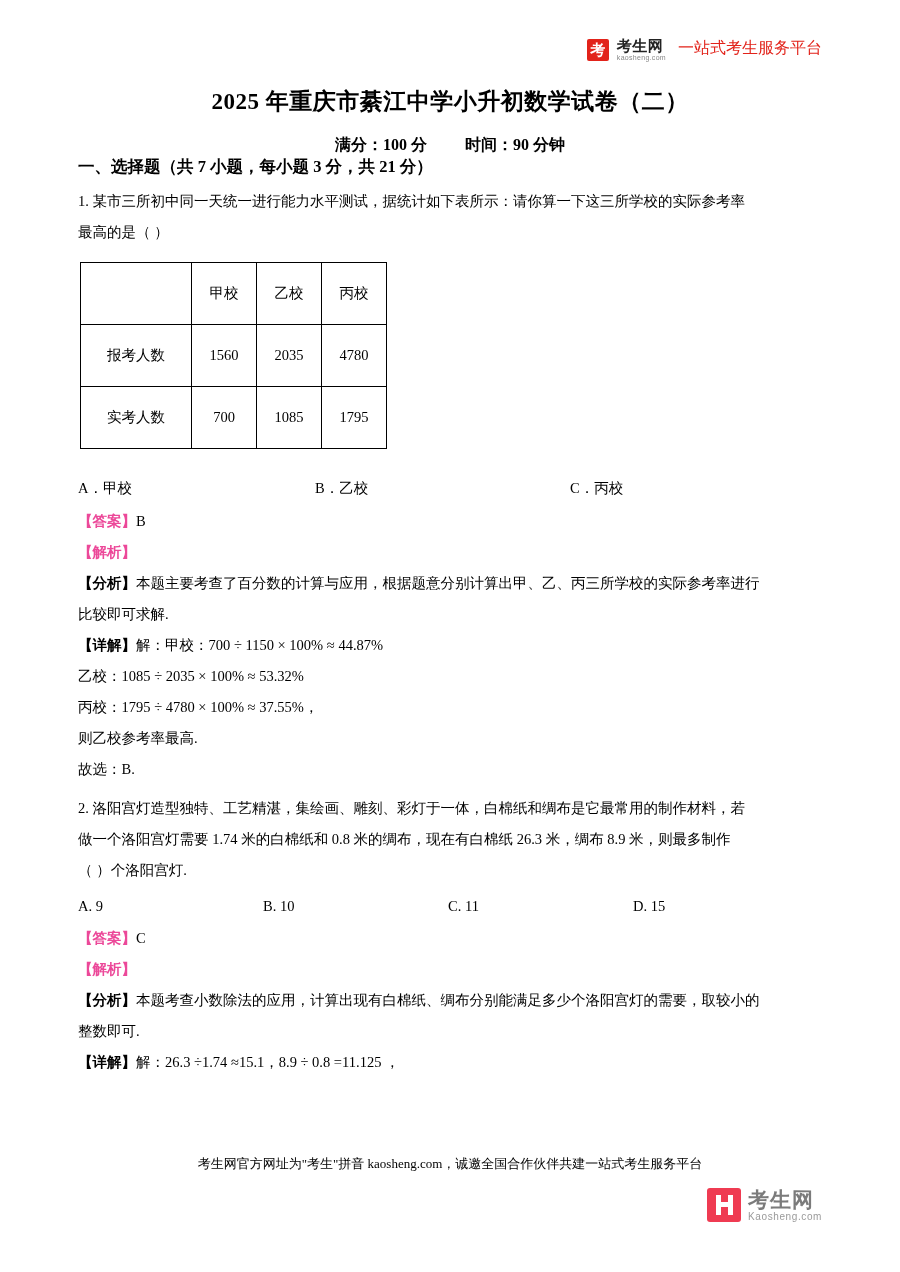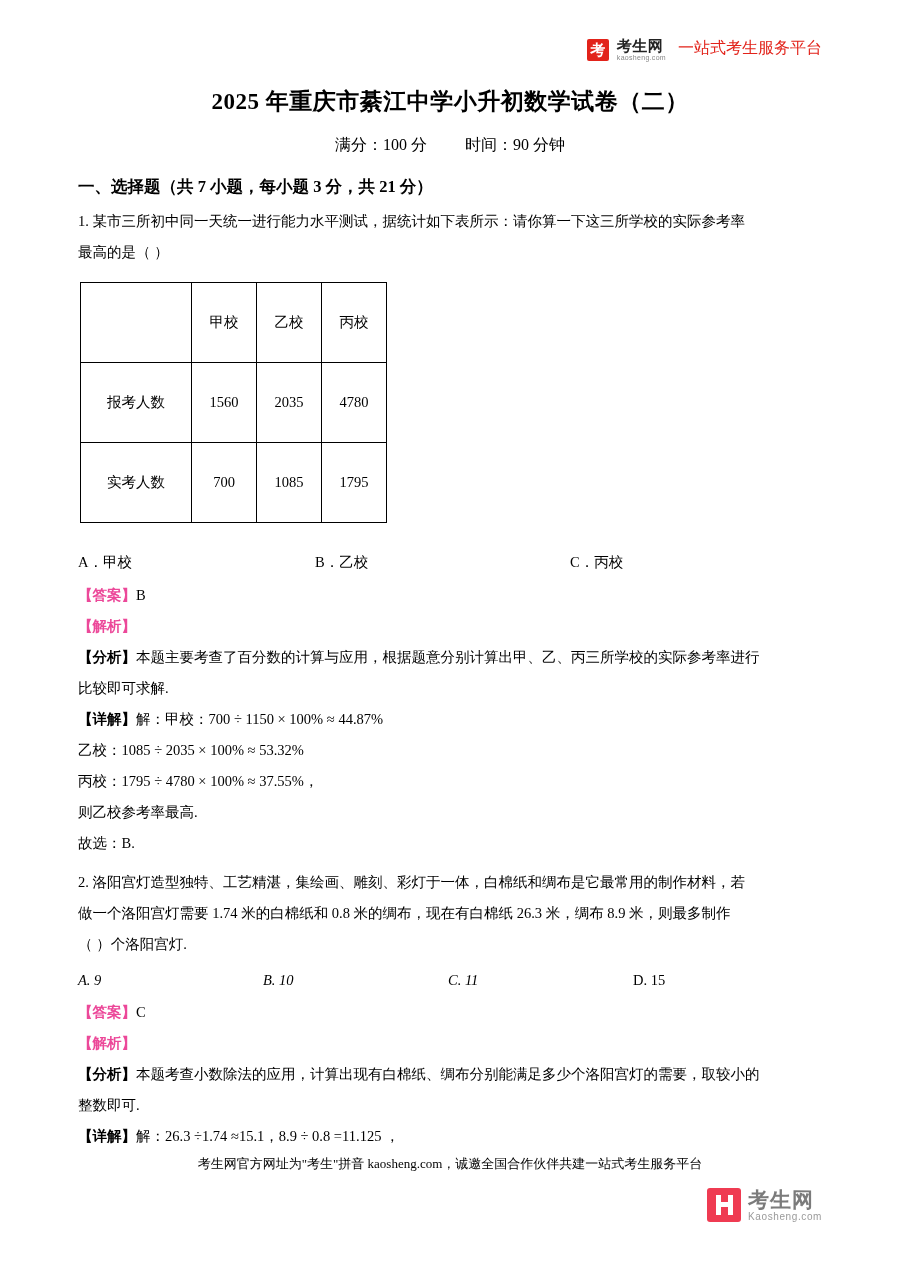--- a/index.html
+++ b/index.html
@@ -78,26 +78,25 @@
     text-align: center;
     font-size: 23px;
     font-weight: bold;
     letter-spacing: 0.5px;
   }
   .doc-subtitle {
     margin: 0;
     padding-top: 18px;
     text-align: center;
     font-size: 16px;
-    font-weight: normal;
+    font-weight: bold;
   }
   .doc-subtitle .gap { display: inline-block; width: 30px; }
 
   .section-head {
-    margin-top: 20px;
     font-size: 16.5px;
     font-weight: bold;
   }
 
   
   .para {
     font-size: 14.5px;
     line-height: 31px;
     margin-top: 8px;
     text-align: justify;
@@ -111,21 +110,21 @@
     margin-top: 14px;
     margin-left: 2px;
   }
   table.data {
     border-collapse: collapse;
     font-size: 14.5px;
   }
   table.data td {
     border: 1px solid #000000;
     text-align: center;
-    padding: 16px 10px;
+    padding: 7px 10px;
     height: 47px;
     min-width: 44px;
   }
   table.data td.rowhead {
     min-width: 86px;
     padding: 0 12px;
   }
   table.data td.blank { border-top-color: #000; }
 
   
@@ -136,21 +135,21 @@
   }
   .options .opt { display: inline-block; }
   .opt-w1 { width: 237px; }
   .opt-w2 { width: 255px; }
 
   .options2 {
     margin-top: 12px;
     font-size: 14.5px;
     display: flex;
   }
-  .o2-w { width: 185px; font-style: italic; }
+  .o2-w { width: 185px; }
 
   
   .footer-note {
     position: absolute;
     left: 0;
     right: 0;
     top: 1155px;
     text-align: center;
     font-size: 13px;
     color: #000000;

